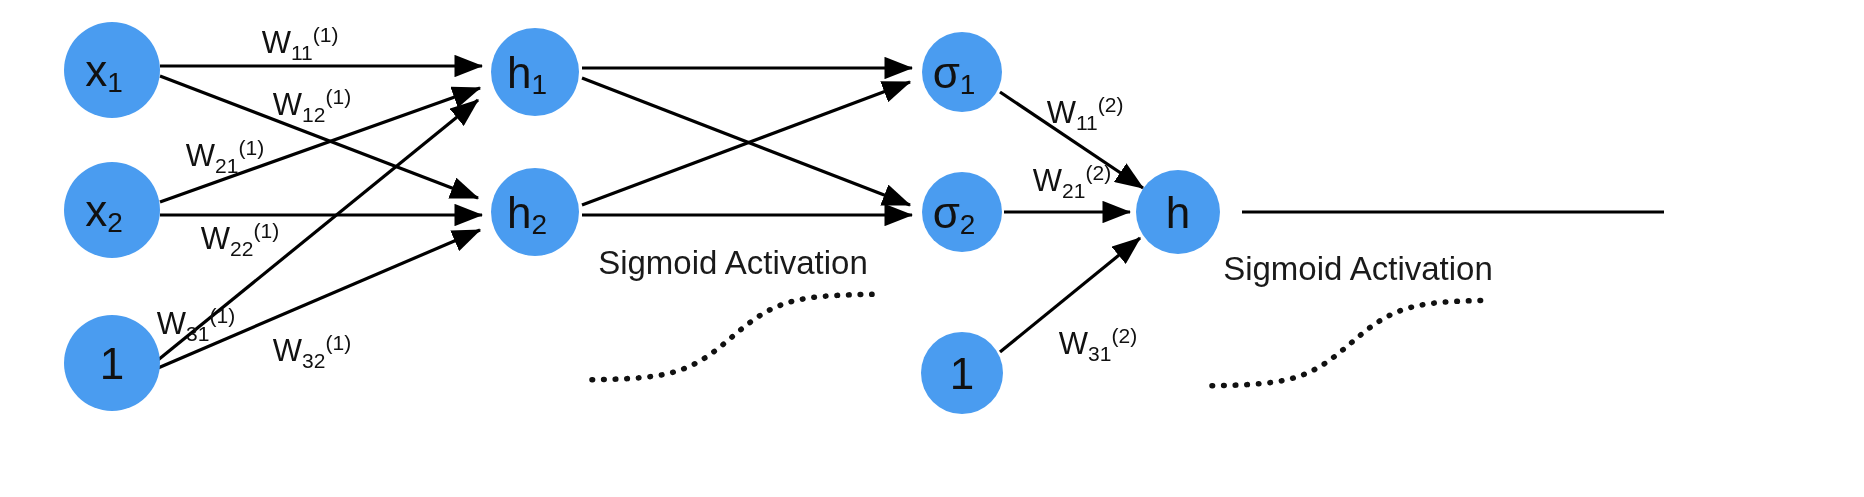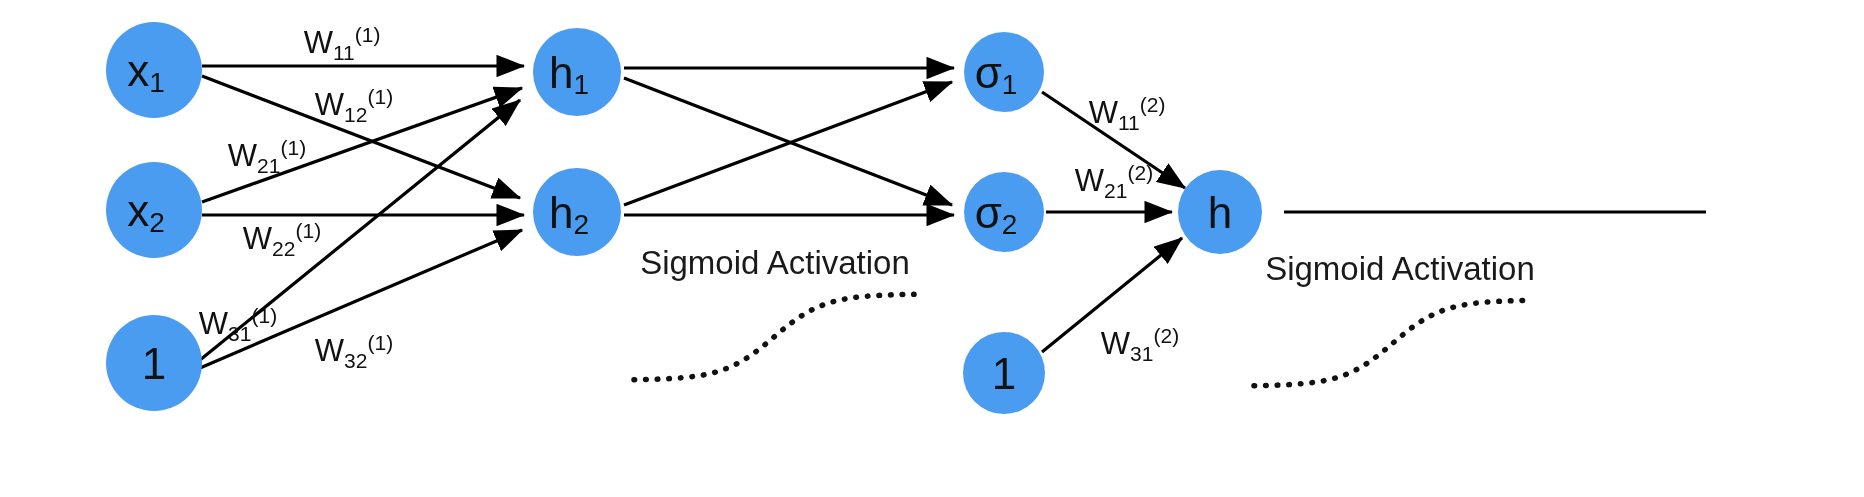--- a/index.html
+++ b/index.html
@@ -7,21 +7,20 @@
     padding: 0;
     background: #ffffff;
   }
   #diagram-root {
     position: relative;
     width: 1664px;
     height: 497px;
     background: #ffffff;
     font-family: "Liberation Sans", sans-serif;
     overflow: hidden;
-    margin-left: 42px;
   }
   #net-svg {
     position: absolute;
     top: 0;
     left: 0;
     width: 1864px;
     height: 497px;
     display: block;
   }
   .node-circle {

